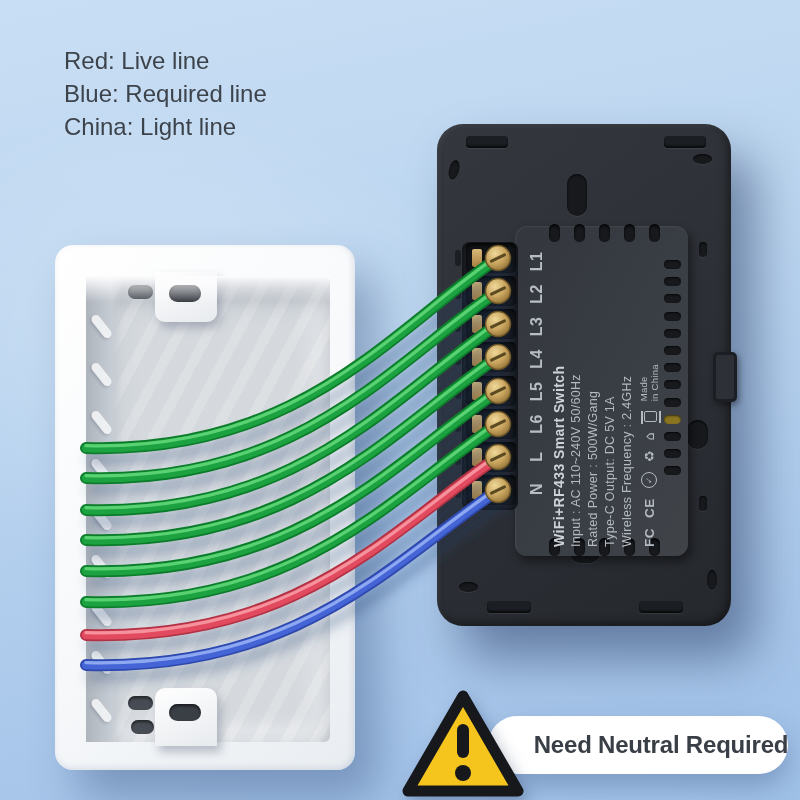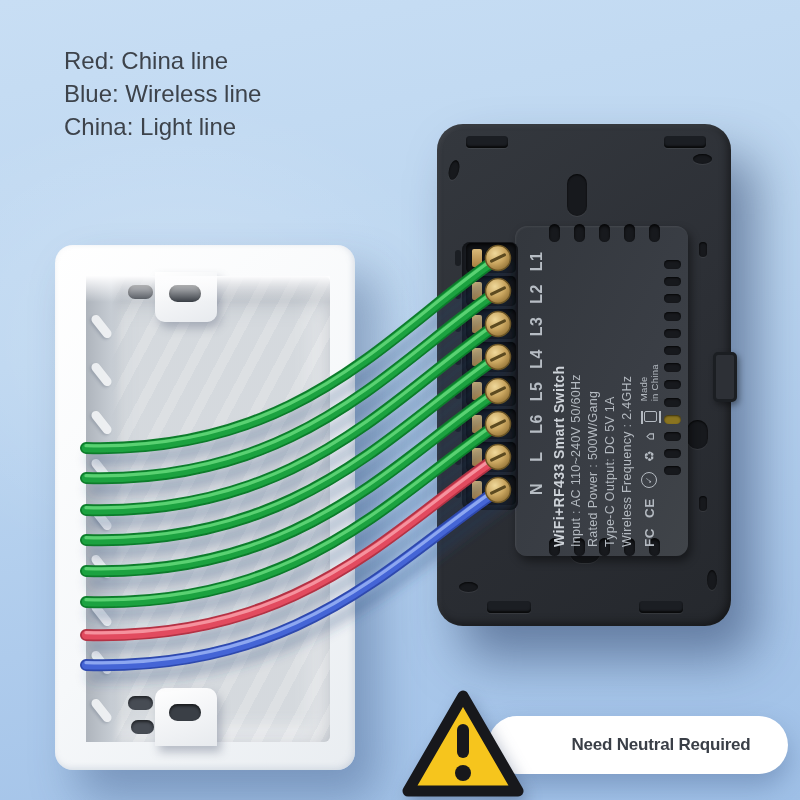--- a/index.html
+++ b/index.html
@@ -94,32 +94,32 @@
   .madein{font-size:9.5px;line-height:11px;letter-spacing:.3px;}
 
   
   .wires{position:absolute;left:0;top:0;z-index:20;pointer-events:none;}
 
   
   .warn-pill{position:absolute;left:488px;top:716px;width:300px;height:58px;border-radius:29px;
     background:#ffffff;z-index:40;display:flex;align-items:center;justify-content:center;
     padding-left:46px;box-sizing:border-box;
     box-shadow:0 12px 26px rgba(55,80,125,.35);}
-  .warn-pill span{font-size:17px;font-weight:bold;color:#3a3f47;letter-spacing:-.2px;white-space:nowrap;}
+  .warn-pill span{font-size:24px;font-weight:bold;color:#3a3f47;letter-spacing:-.2px;white-space:nowrap;}
   .warn-tri{position:absolute;left:398px;top:686px;z-index:41;filter:drop-shadow(4px 8px 8px rgba(40,60,100,.35));}
 </style>
 </head>
 <body>
 
 <div class="stage">
 
   <header class="title-block">
     <ul class="legend">
-      <li>Red: China line</li>
-      <li>Blue: Wireless line</li>
+      <li>Red: Live line</li>
+      <li>Blue: Required line</li>
       <li>China: Light line</li>
     </ul>
   </header>
 
   <div class="wallbox">
     <div class="cavity">
       <div class="leftwall" id="louvers">
           <div class="louver" style="left: 2px; top: 46px;"></div>
           <div class="louver" style="left: 2px; top: 94px;"></div>
           <div class="louver" style="left: 2px; top: 142px;"></div>

